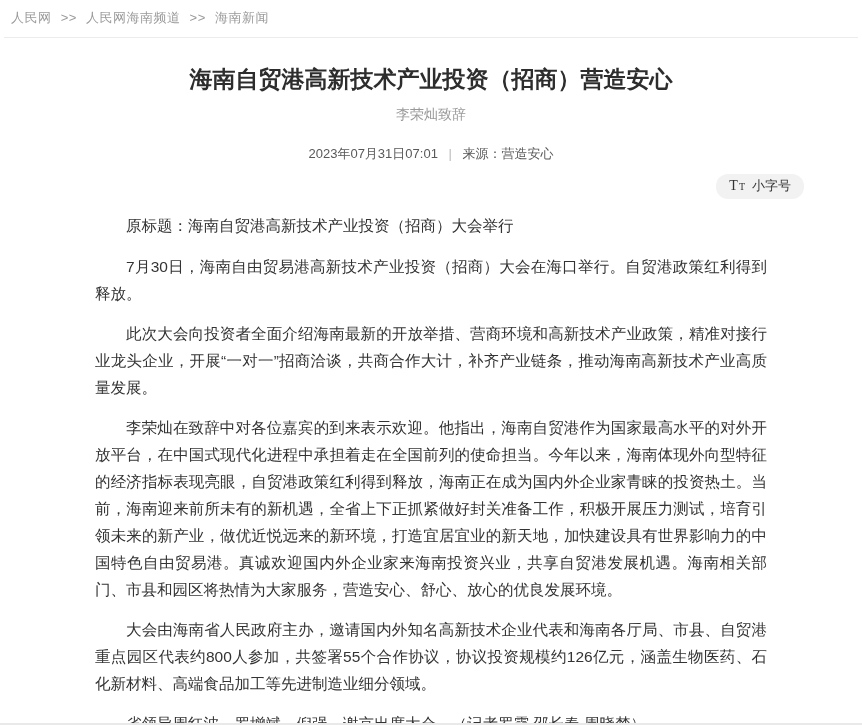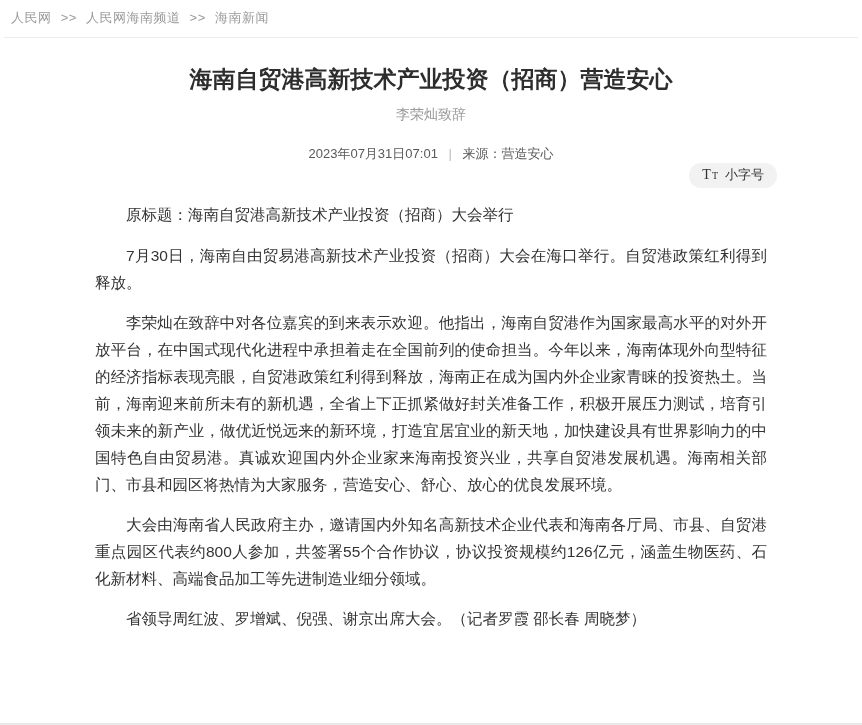--- a/index.html
+++ b/index.html
@@ -33,22 +33,22 @@
   .article-head{text-align:center;}
   .page-title{
     margin-top:26px;
     font-size:23px;line-height:30px;font-weight:700;
     color:var(--title,#2d2d2d);
   }
   .subtitle{margin-top:12px;font-size:14px;color:var(--subtitle,#999);}
   .meta{margin-top:21px;font-size:13px;color:var(--meta,#595959);}
   .meta .bar{color:#bbb;margin:0 7px;}
   .toolbar{
-    height:23px;
-    text-align:right;padding-right:85px;
+    margin-top:11px;height:23px;
+    text-align:right;padding-right:58px;
   }
   .font-size-pill{
     display:inline-flex;align-items:baseline;gap:6px;
     background:var(--pill-bg,#f2f2f2);
     border:none;border-radius:12px;
     padding:3px 13px 4px;
     font-size:13px;color:#333;cursor:pointer;
     font-family:inherit;
   }
   .tt-icon{font-family:"Liberation Serif","DejaVu Serif",serif;letter-spacing:1px;}
@@ -96,20 +96,21 @@
     <button class="font-size-pill">
       <span class="tt-icon"><span class="t-big">T</span><span class="t-small">T</span></span>
       <span>小字号</span>
     </button>
   </div>
 </div>
 
 <div class="content">
   <p class="orig">原标题：海南自贸港高新技术产业投资（招商）大会举行</p>
   <p>7月30日，海南自由贸易港高新技术产业投资（招商）大会在海口举行。自贸港政策红利得到释放。</p>
+  <p>此次大会向投资者全面介绍海南最新的开放举措、营商环境和高新技术产业政策，精准对接行业龙头企业，开展“一对一”招商洽谈，共商合作大计，补齐产业链条，推动海南高新技术产业高质量发展。</p>
   <p>李荣灿在致辞中对各位嘉宾的到来表示欢迎。他指出，海南自贸港作为国家最高水平的对外开放平台，在中国式现代化进程中承担着走在全国前列的使命担当。今年以来，海南体现外向型特征的经济指标表现亮眼，自贸港政策红利得到释放，海南正在成为国内外企业家青睐的投资热土。当前，海南迎来前所未有的新机遇，全省上下正抓紧做好封关准备工作，积极开展压力测试，培育引领未来的新产业，做优近悦远来的新环境，打造宜居宜业的新天地，加快建设具有世界影响力的中国特色自由贸易港。真诚欢迎国内外企业家来海南投资兴业，共享自贸港发展机遇。海南相关部门、市县和园区将热情为大家服务，营造安心、舒心、放心的优良发展环境。</p>
   <p>大会由海南省人民政府主办，邀请国内外知名高新技术企业代表和海南各厅局、市县、自贸港重点园区代表约800人参加，共签署55个合作协议，协议投资规模约126亿元，涵盖生物医药、石化新材料、高端食品加工等先进制造业细分领域。</p>
   <p>省领导周红波、罗增斌、倪强、谢京出席大会。（记者罗霞 邵长春 周晓梦）</p>
 </div>
 
 <div class="editor-note">(责编：蒋成柳、潘惠文)</div>
 
 <hr class="bottom-divider">
 
 </body></html>

